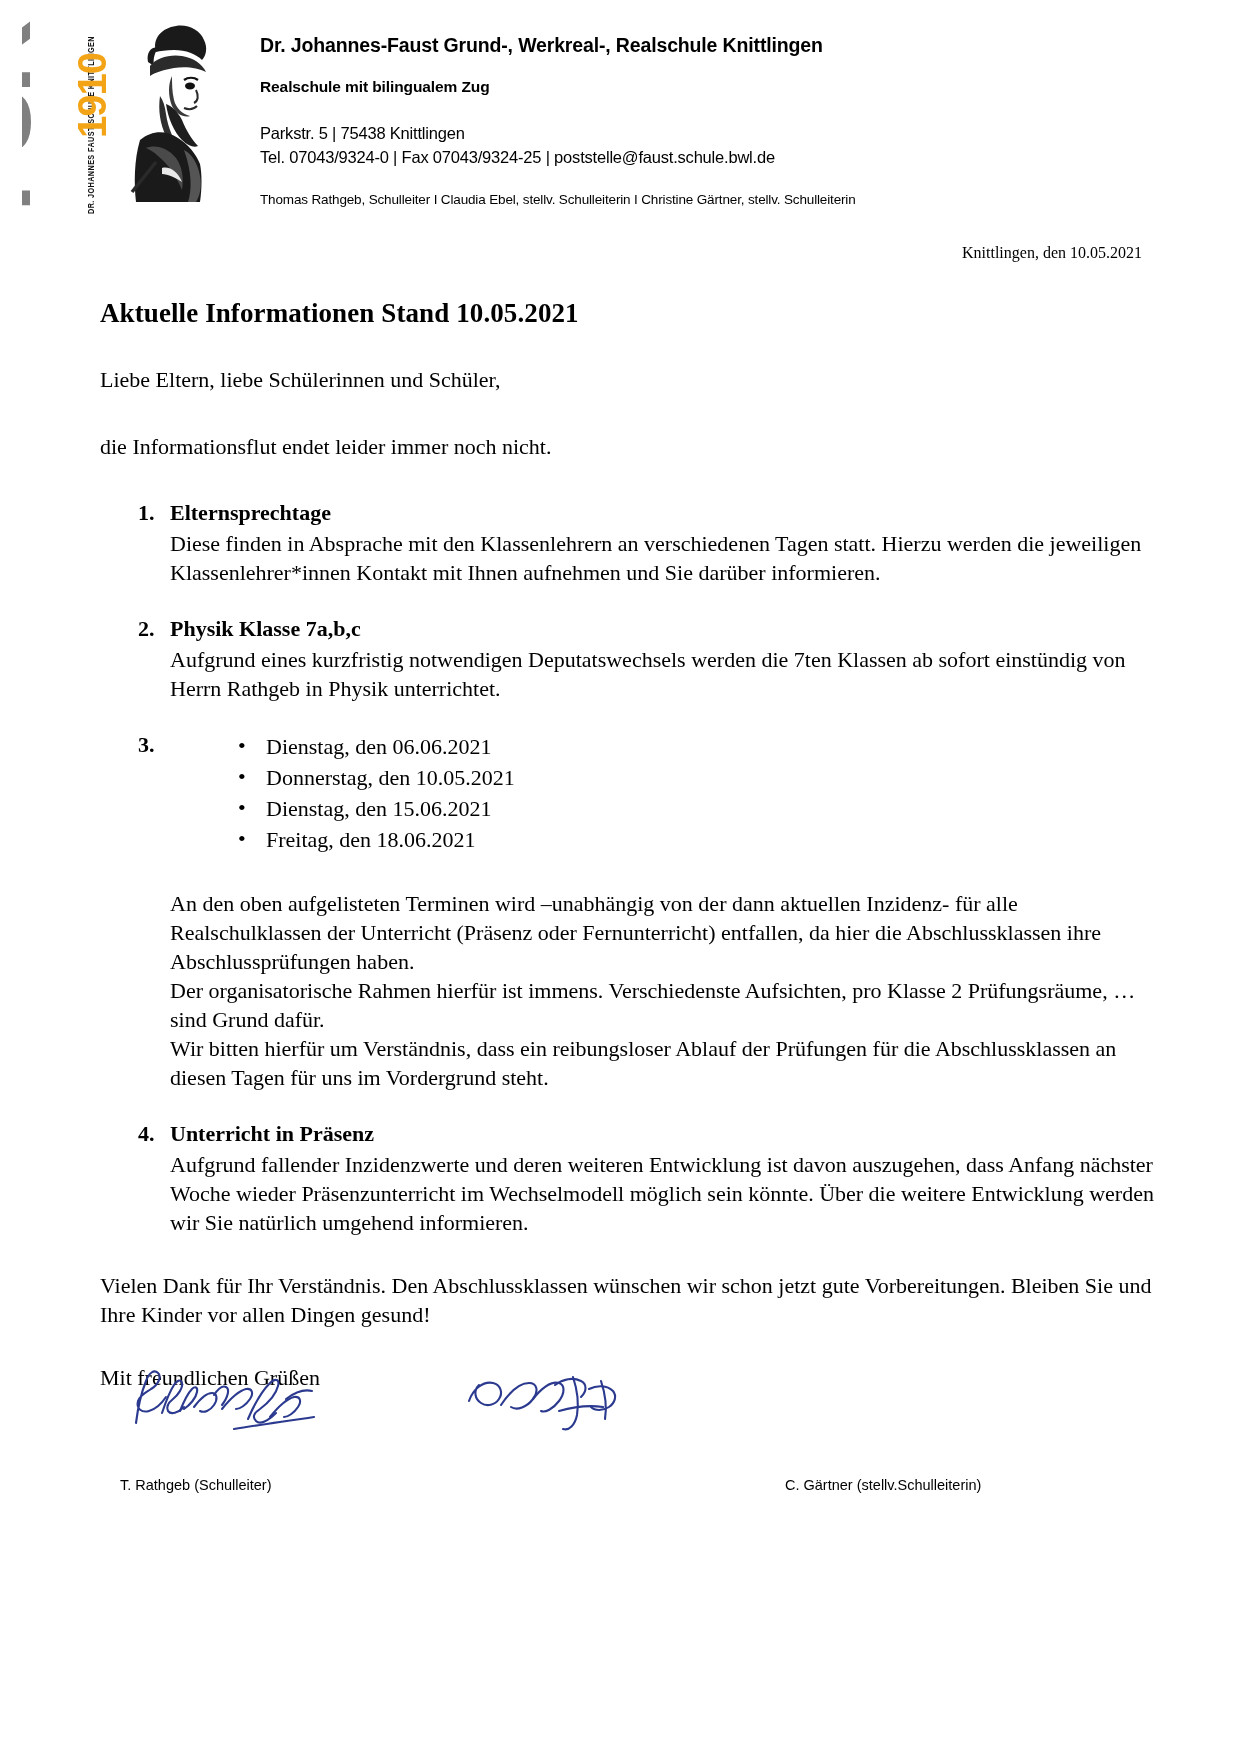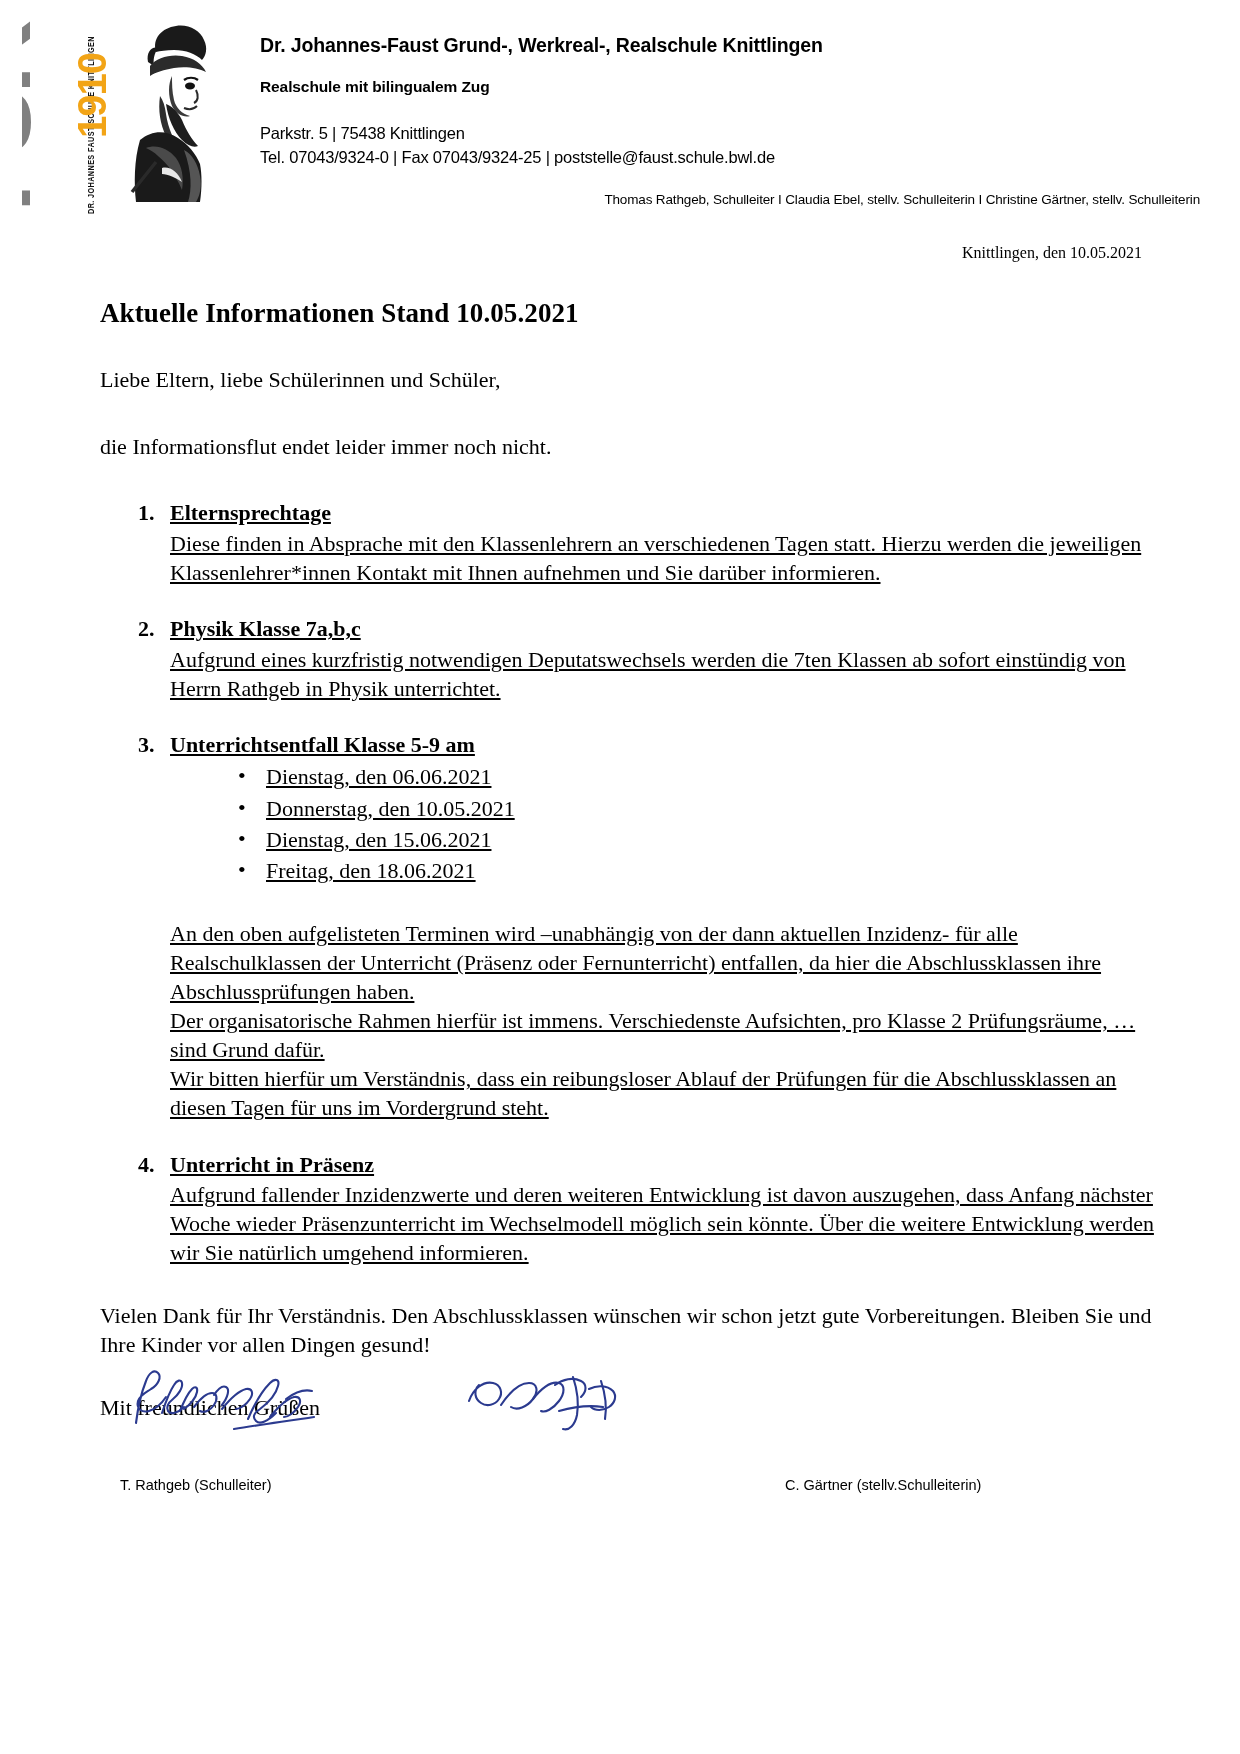--- a/index.html
+++ b/index.html
@@ -65,21 +65,20 @@
     font-size: 16.5px;
     line-height: 1.45;
     letter-spacing: -0.2px;
     margin: 0;
   }
   .staff-line {
     font-size: 13.5px;
     line-height: 1.3;
     letter-spacing: -0.15px;
     margin: 21px 0 0 0;
-    text-align: right;
   }
 
   
   .dateline {
     position: absolute;
     right: 98px;
     top: 243px;
     font-size: 16px;
     line-height: 1.2;
     white-space: nowrap;
@@ -107,21 +106,20 @@
     line-height: 1.32;
   }
   p.greeting { margin: 0 0 38px 0; }
   p.lead { margin: 0 0 38px 0; }
 
   ol.items {
     margin: 0;
     padding: 0;
     list-style: none;
     counter-reset: sect;
-    text-decoration: underline;
   }
   ol.items > li {
     position: relative;
     padding-left: 70px;
     margin-bottom: 28px;
   }
   ol.items > li::before {
     counter-increment: sect;
     content: counter(sect) ".";
     position: absolute;
@@ -282,21 +280,20 @@
         <div class="item-title">Elternsprechtage</div>
         <p class="item-body">Diese finden in Absprache mit den Klassenlehrern an verschiedenen Tagen statt. Hierzu werden die jeweiligen Klassenlehrer*innen Kontakt mit Ihnen aufnehmen und Sie darüber informieren.</p>
       </li>
 
       <li>
         <div class="item-title">Physik Klasse 7a,b,c</div>
         <p class="item-body">Aufgrund eines kurzfristig notwendigen Deputatswechsels werden die 7ten Klassen ab sofort einstündig von Herrn Rathgeb in Physik unterrichtet.</p>
       </li>
 
       <li>
-        <div class="item-title">Unterrichtsentfall Klasse 5-9 am</div>
         <ul class="dates">
           <li>Dienstag, den 06.06.2021</li>
           <li>Donnerstag, den 10.05.2021</li>
           <li>Dienstag, den 15.06.2021</li>
           <li>Freitag, den 18.06.2021</li>
         </ul>
         <div class="block-after-dates">
           <p>An den oben aufgelisteten Terminen wird –unabhängig von der dann aktuellen Inzidenz- für alle Realschulklassen der Unterricht (Präsenz oder Fernunterricht) entfallen, da hier die Abschlussklassen ihre Abschlussprüfungen haben.</p>
           <p>Der organisatorische Rahmen hierfür ist immens. Verschiedenste Aufsichten, pro Klasse 2 Prüfungsräume, … sind Grund dafür.</p>
           <p>Wir bitten hierfür um Verständnis, dass ein reibungsloser Ablauf der Prüfungen für die Abschlussklassen an diesen Tagen für uns im Vordergrund steht.</p>

